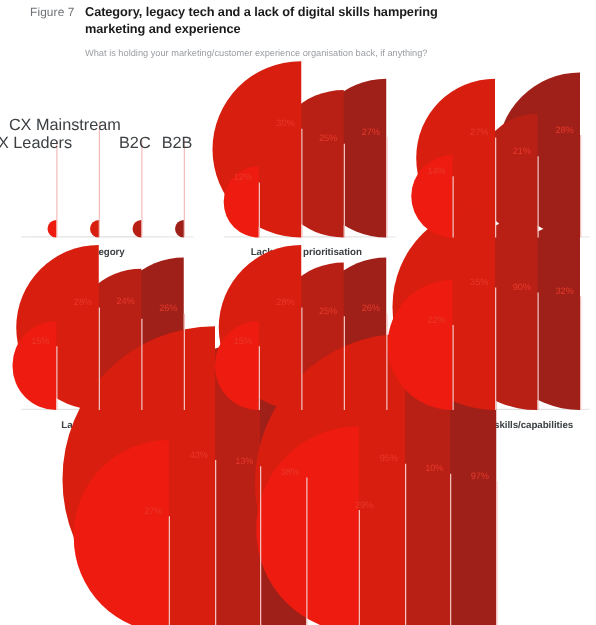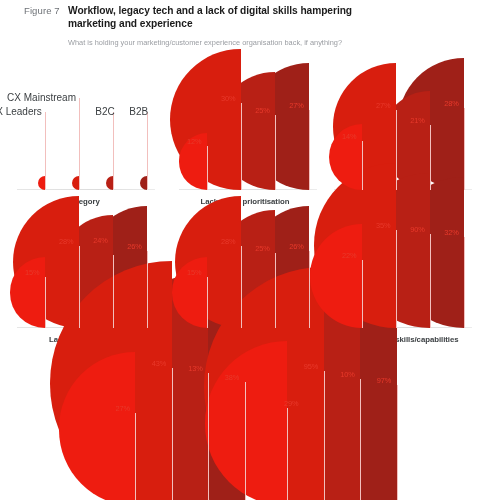--- a/index.html
+++ b/index.html
@@ -44,29 +44,29 @@
     position:absolute;bottom:0;
     border-radius:1000px 0 0 1000px;
   }
   .stem{position:absolute;bottom:0;width:1px;background:#f2bfbd;}
   .dlabel{
     position:absolute;font-size:7.4px;color:#e8392b;
     white-space:nowrap;letter-spacing:-.1px;
   }
   
   .legend-label{
-    position:absolute;font-size:10px;color:#3c4043;white-space:nowrap;
+    position:absolute;font-size:13px;color:#3c4043;white-space:nowrap;
   }
 </style>
 </head>
 <body>
 
 <div class="header">
   <div class="fig-label">Figure 7</div>
-  <div class="title">Workflow, legacy tech and a lack of digital skills hampering marketing and experience</div>
+  <div class="title">Category, legacy tech and a lack of digital skills hampering marketing and experience</div>
   <div class="subtitle">What is holding your marketing/customer experience organisation back, if anything?</div>
 </div>
 
 <div class="grid">
 
   <div class="panel" id="legend-panel" style="left:8px;top:8px;width:150px;height:120px;">
     <div class="plot" id="legend-plot">
         <div class="disc" title="CX Leaders" style="left: 29.9825px; width: 7px; height: 14px; background: rgb(238, 28, 16); z-index: 10;"></div>
         <div class="stem" style="left: 36.9825px; height: 78px;"></div>
         <div class="legend-label" style="left: -19.0175px; top: 36px;">CX Leaders</div>

